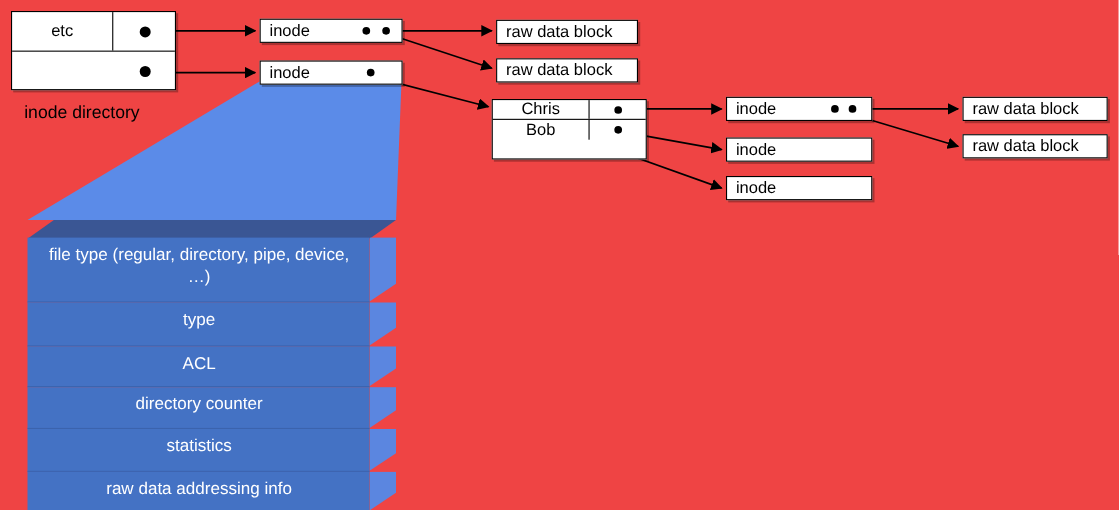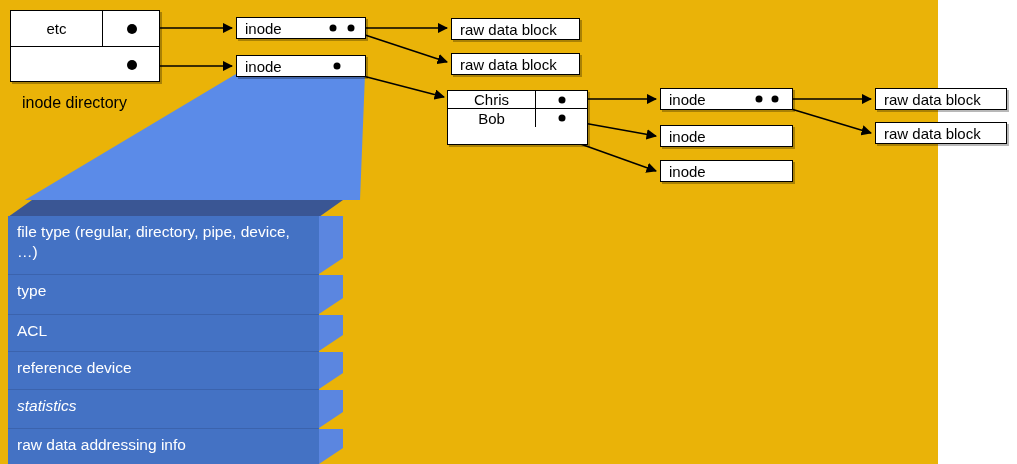--- a/index.html
+++ b/index.html
@@ -8,23 +8,23 @@
     background: #ffffff;
   }
   body {
     font-family: "Liberation Sans", sans-serif;
     width: 1017px;
     height: 464px;
     overflow: hidden;
   }
   #canvas {
     position: relative;
-    width: 938px;
+    width: 1017px;
     height: 464px;
-    background: #eab308;
+    background: #ef4444;
   }
   
   .node {
     position: absolute;
     box-sizing: border-box;
     border: 1.6px solid #000;
     background: #ffffff;
     font-size: 15px;
     color: #000;
     line-height: 1;
@@ -111,24 +111,25 @@
     top: 0;
     width: 1017px;
     height: 464px;
     overflow: visible;
     pointer-events: none;
   }
 
   
   #inode-detail {
     position: absolute;
-    left: 8px;
+    left: 25px;
     top: 200px;
     width: 335px;
     height: 264px;
+    text-align: center;
   }
   #inode-detail .stack {
     position: absolute;
     left: 0;
     top: 16px;
     width: 311px;
     bottom: 0;
   }
   .field-row {
     position: relative;
@@ -285,25 +286,25 @@
         <span>type</span>
         <span class="side"></span>
       </div>
 
       <div class="field-row" style="height:37px;">
         <span>ACL</span>
         <span class="side"></span>
       </div>
 
       <div class="field-row" style="height:38px;">
-        <span>reference device</span>
-        <span class="side"></span>
-      </div>
-
-      <div class="field-row" style="height:39px;font-style:italic;">
+        <span>directory counter</span>
+        <span class="side"></span>
+      </div>
+
+      <div class="field-row" style="height:39px;">
         <span>statistics</span>
         <span class="side"></span>
       </div>
 
       <div class="field-row" style="height:35px;">
         <span>raw data addressing info</span>
         <span class="side"></span>
       </div>
 
     </div>

